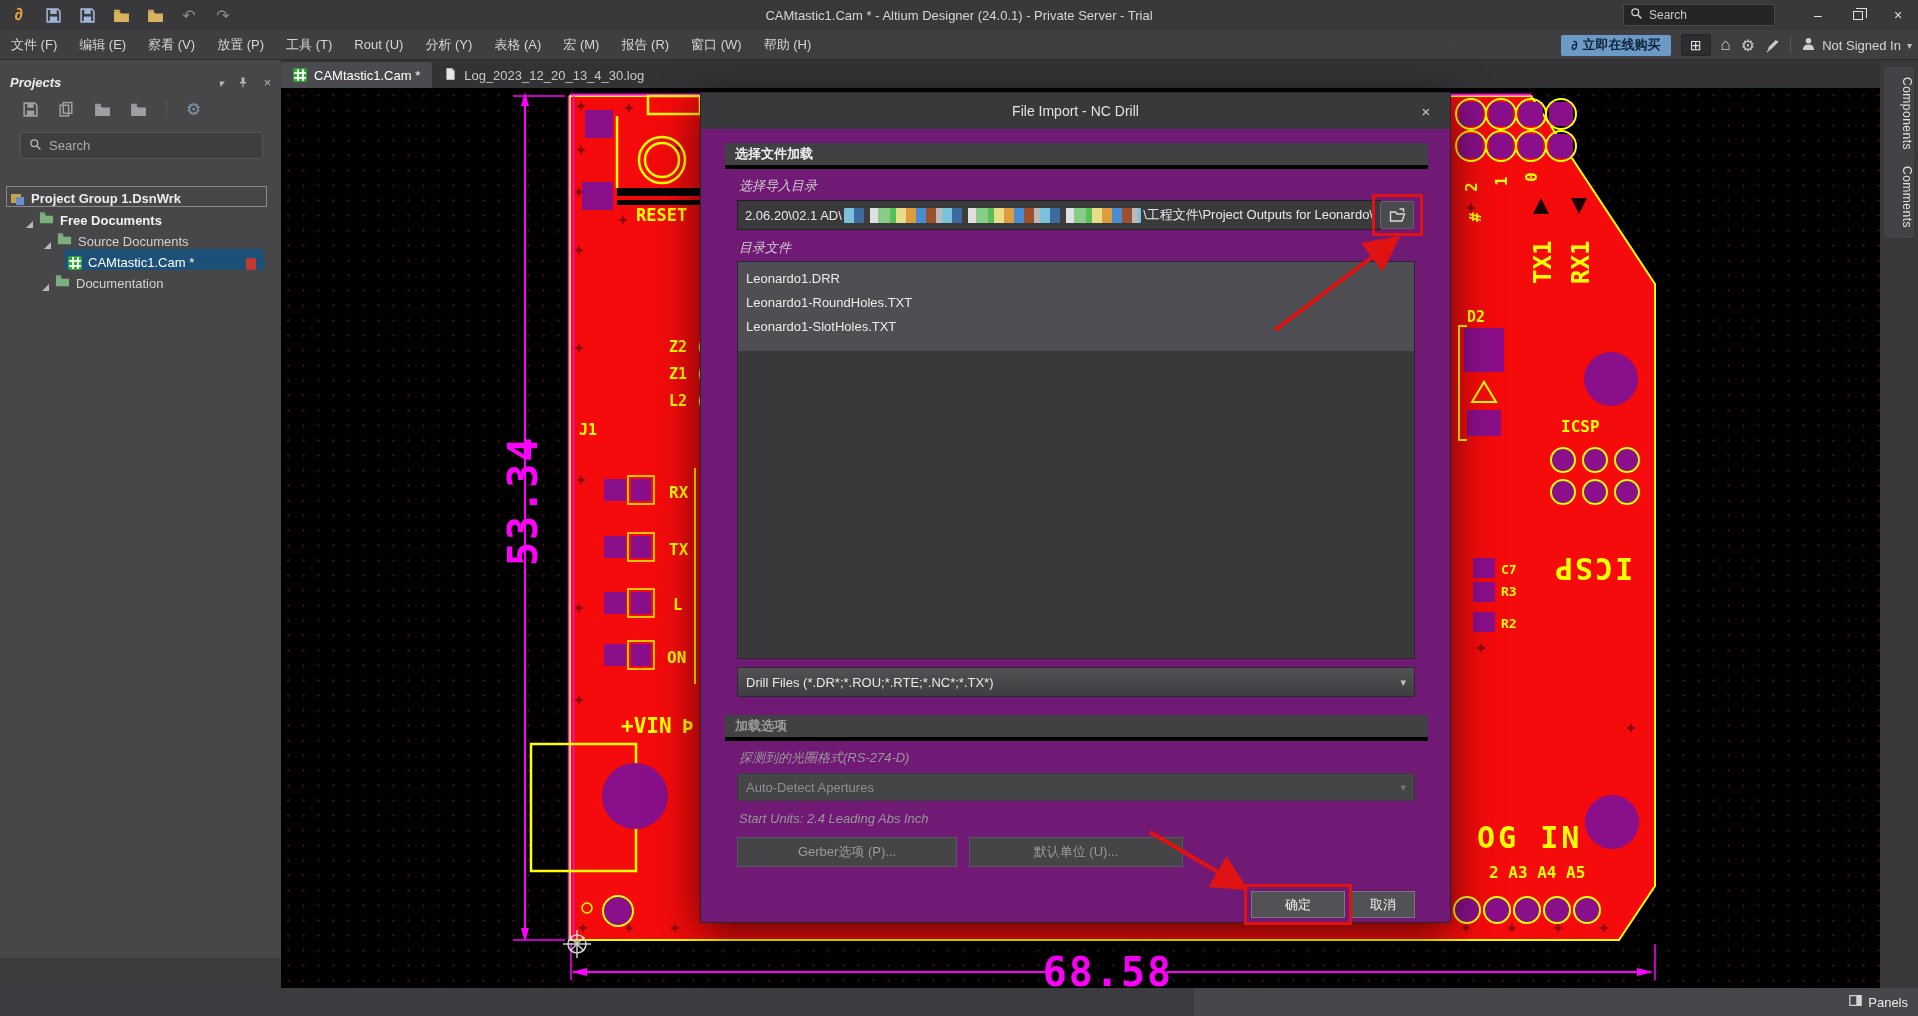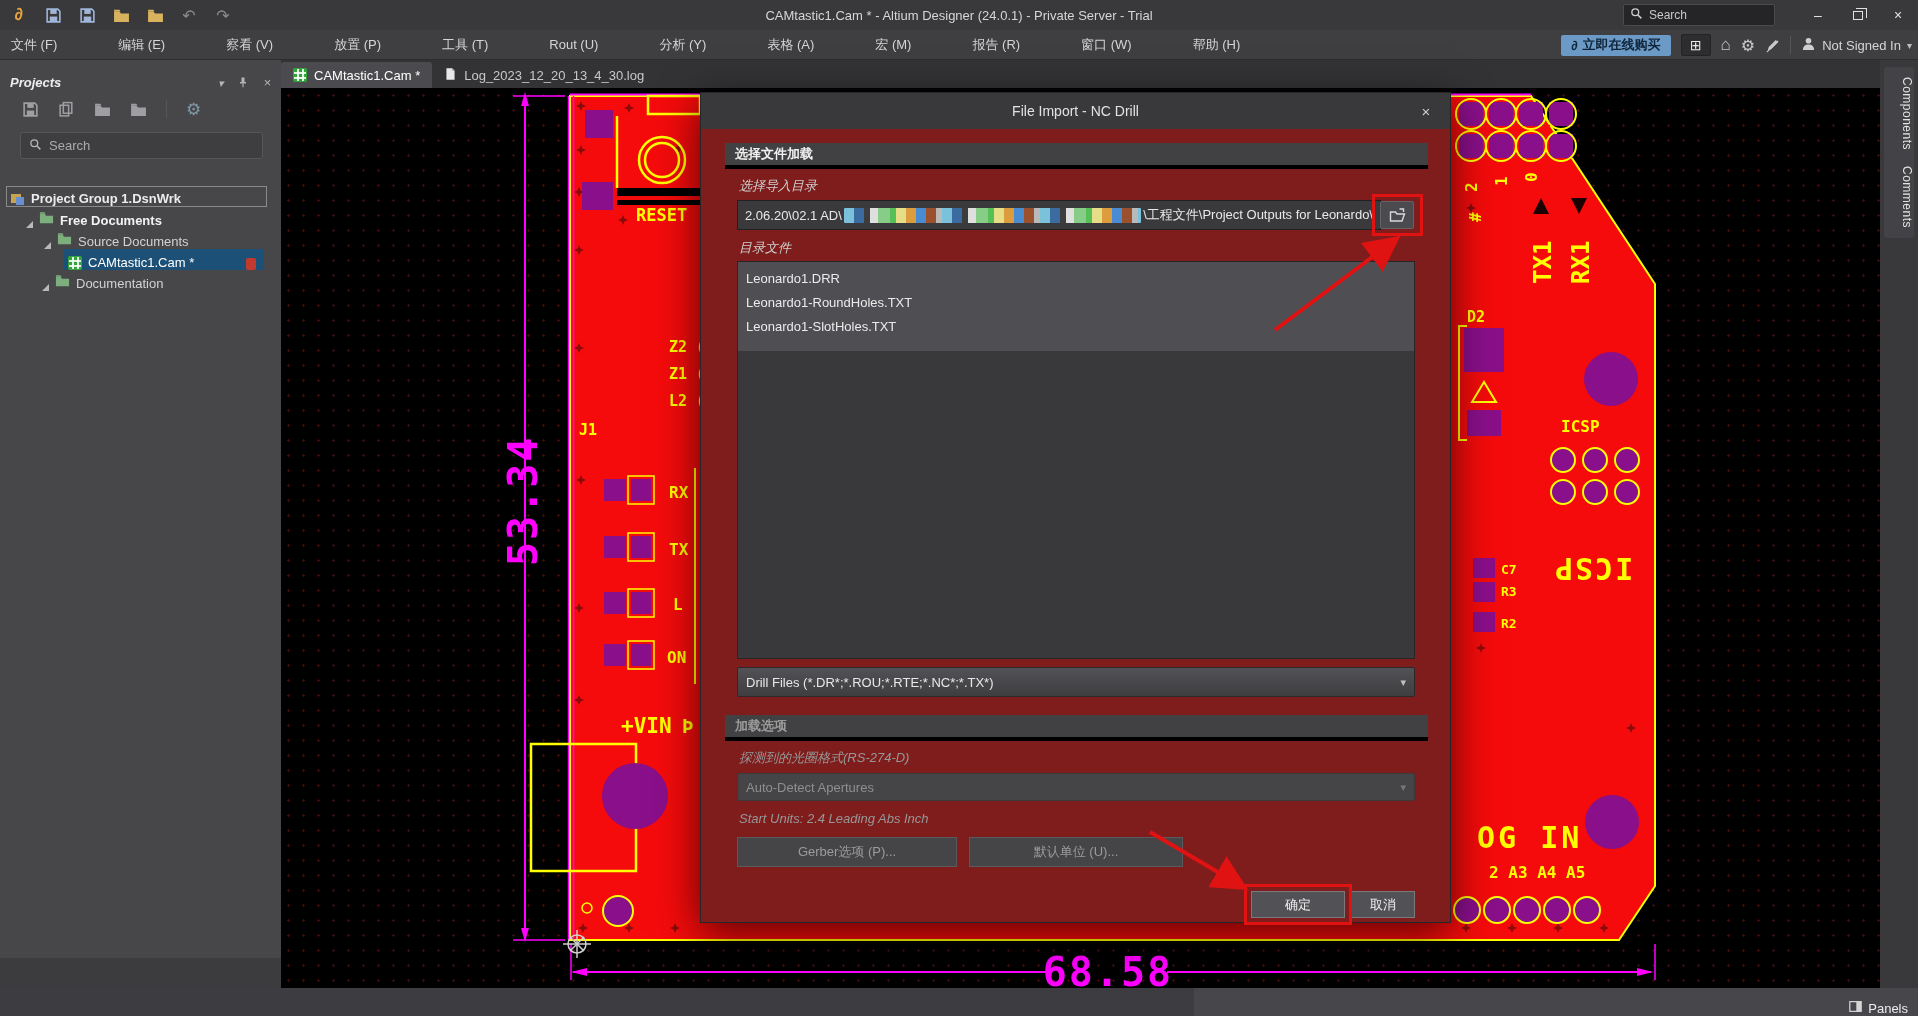--- a/index.html
+++ b/index.html
@@ -16,21 +16,21 @@
   .tb-search{ position:absolute; left:1623px; top:4px; width:152px; height:22px; background:#252528;
               border:1px solid #4a4a4e; border-radius:2px; display:flex; align-items:center; gap:6px; padding:0 6px;}
   .tb-search span{ font-size:12px; color:#c9c9c9; }
   .winbtns{ position:absolute; right:0; top:0; height:30px; display:flex; }
   .winbtn{ width:40px; height:30px; display:flex; align-items:center; justify-content:center; color:#e0e0e0; font-size:14px;}
   .restore-glyph{ width:10px; height:9px; border:1px solid #e0e0e0; position:relative; }
   .restore-glyph:before{ content:""; position:absolute; left:2px; top:-4px; width:10px; height:9px; border:1px solid #e0e0e0; border-bottom:none; border-left:none;}
 
   
   .menubar{ position:absolute; left:0; top:30px; width:1918px; height:30px; background:#3f3f42;
-            border-bottom:1px solid #2c2c2e; display:flex; align-items:center;gap:39px; }
+            border-bottom:1px solid #2c2c2e; display:flex; align-items:center; }
   .menu-item{ padding:0 11px; font-size:13px; color:#d5d5d5; line-height:29px; }
   .menu-right{ position:absolute; right:6px; top:0; height:30px; display:flex; align-items:center; gap:10px; }
   .buy-btn{ height:21px; background:#6b9ac7; border-radius:2px; display:flex; align-items:center; gap:5px;
             padding:0 10px; color:#0f2438; font-size:13px; font-weight:bold;}
   .sq-btn{ width:30px; height:22px; background:#2d2d30; border:1px solid #232325; border-radius:2px;
            display:flex;align-items:center;justify-content:center; color:#e8e8e8; font-size:14px;}
   .mr-ico{ color:#c9c9c9; font-size:16px; display:inline-flex; align-items:center;}
   .vdiv{ width:1px; height:18px; background:#55555a; }
   .signin{ display:flex; align-items:center; gap:6px; font-size:13px; color:#d5d5d5;}
 
@@ -63,25 +63,25 @@
            background-image:radial-gradient(#3f0c0c 1.2px, transparent 1.3px); background-size:15px 15px; }
 
   
   .rstrip{ position:absolute; left:1880px; top:60px; width:38px; height:928px; background:#39393c; }
   .vtab{ position:absolute; left:4px; width:30px; background:#434347; border-radius:3px; color:#e2e2e2;
          font-size:12px; writing-mode:vertical-rl; text-align:center; padding:10px 0; letter-spacing:.5px;}
 
   
   .statusbar{ position:absolute; left:0; top:988px; width:1918px; height:28px; background:#3d3d41; }
   .statusbar .seg{ position:absolute; left:1194px; top:0; width:724px; height:28px; background:#47474b; }
-  .panels-btn{ position:absolute; right:10px; top:0; height:28px; display:flex; align-items:flex-end; gap:6px;
+  .panels-btn{ position:absolute; right:10px; top:0; height:28px; display:flex; align-items:center; gap:6px;
                font-size:13px; color:#ececec;}
 
   
-  .dialog{ position:absolute; left:700px; top:92px; width:751px; height:831px; background:#7f1d1d;
+  .dialog{ position:absolute; left:700px; top:92px; width:751px; height:831px; background:#701a75;
            border:1px solid #262628; box-shadow:0 10px 40px rgba(0,0,0,.65); z-index:10; }
   .dlg-title{ height:36px; background:#39393c; display:flex; align-items:center; justify-content:center;
               font-size:14px; color:#e2e2e2; position:relative;}
   .dlg-close{ position:absolute; right:14px; top:8px; width:20px; height:20px; display:flex; align-items:center;
               justify-content:center; color:#cfcfcf; font-size:15px;}
   .secbar{ position:absolute; left:24px; width:703px; height:26px; background:#414144; border-bottom:4px solid #000000;
            display:flex; align-items:center; padding-left:10px; font-size:13px; font-weight:bold; color:#f0f0f0;}
   .secbar.dis{ color:#9b9b9b; }
   .dlbl{ position:absolute; left:38px; font-size:13px; color:#cfcfcf;font-style:italic; }
   .dlbl.dis{ color:#979797; }

